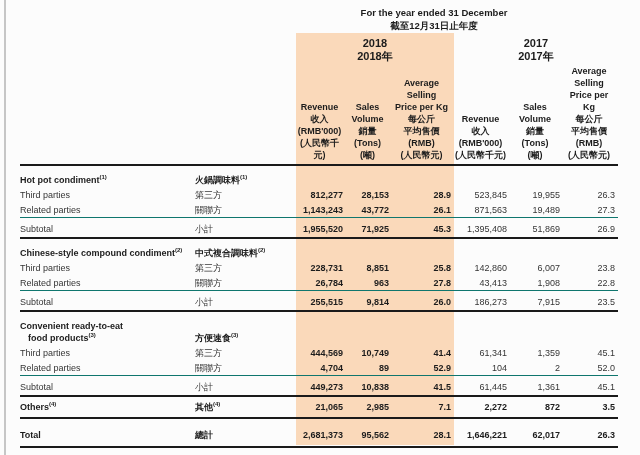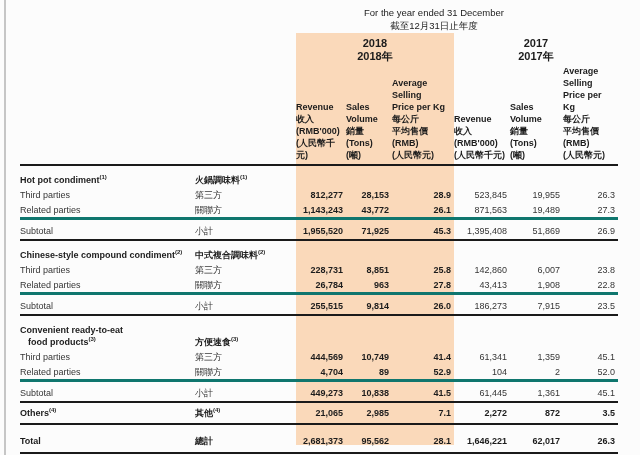--- a/index.html
+++ b/index.html
@@ -4,41 +4,41 @@
 <style>
   html,body { margin:0; padding:0; background:#ffffff; }
   .page {
     position:relative; width:640px; height:455px; overflow:hidden;
     background:#fcfcfc; color:#222;
     font-family:"Liberation Sans","DejaVu Sans",sans-serif;
   }
   .edge-line { position:absolute; left:4px; top:0; width:2px; height:100%; background:#c6c6c6; }
   .title {
     position:absolute; top:6px; left:250px; width:368px;
-    text-align:center; font-weight:normal; font-size:9.5px; line-height:13px; color:#1c1c1c;
+    text-align:center; font-weight:bold; font-size:9.5px; line-height:13px; color:#1c1c1c;
   }
   .band { position:absolute; left:296px; top:33px; width:158px; height:412px; background:#fad9ba; }
   table.fin {
     position:absolute; top:33px; left:20px; width:598px;
     border-collapse:collapse; table-layout:fixed;
   }
   td { font-size:9px; line-height:12px; padding:1.5px 0; vertical-align:bottom; color:#353535; }
   .year-cell { text-align:center; vertical-align:top; padding-top:4px; font-weight:bold;
                font-size:11px; line-height:13px; color:#1c1c1c; }
-  .colhead { text-align:left; padding:0 3px 3px 0; font-weight:bold; color:#1c1c1c; }
+  .colhead { text-align:center; padding:0 3px 3px 0; font-weight:bold; color:#1c1c1c; }
   .colhead div { line-height:12px; }
   tr.header-rule td { border-bottom:2px solid #1a1a1a; }
   .num { text-align:right; padding-right:3px; white-space:nowrap; }
   .y18 { font-weight:bold; color:#1c1c1c; }
   tr.group td { padding-top:8px; font-weight:bold; color:#1c1c1c; }
   tr.sub td.c-en, tr.sub td.c-cn { }
   tr.sub td { padding-top:5px; }
   tr.others td { padding-top:4px; padding-bottom:4px; font-weight:bold; color:#1c1c1c; }
   tr.total td { padding-top:10px; padding-bottom:5px; font-weight:bold; color:#1c1c1c; }
-  tr.rule-thin td { border-bottom:3px solid #0f766e; }
+  tr.rule-thin td { border-bottom:1px solid #0f766e; }
   tr.rule-thick td { border-bottom:2px solid #1a1a1a; }
   sup { font-size:6px; line-height:0; vertical-align:super; }
   .l2 { padding-left:8px; }
   .c-cn { padding-left:3px; }
 </style>
 </head>
 <body>
 
 <div class="page">
   <div class="edge-line"></div>

